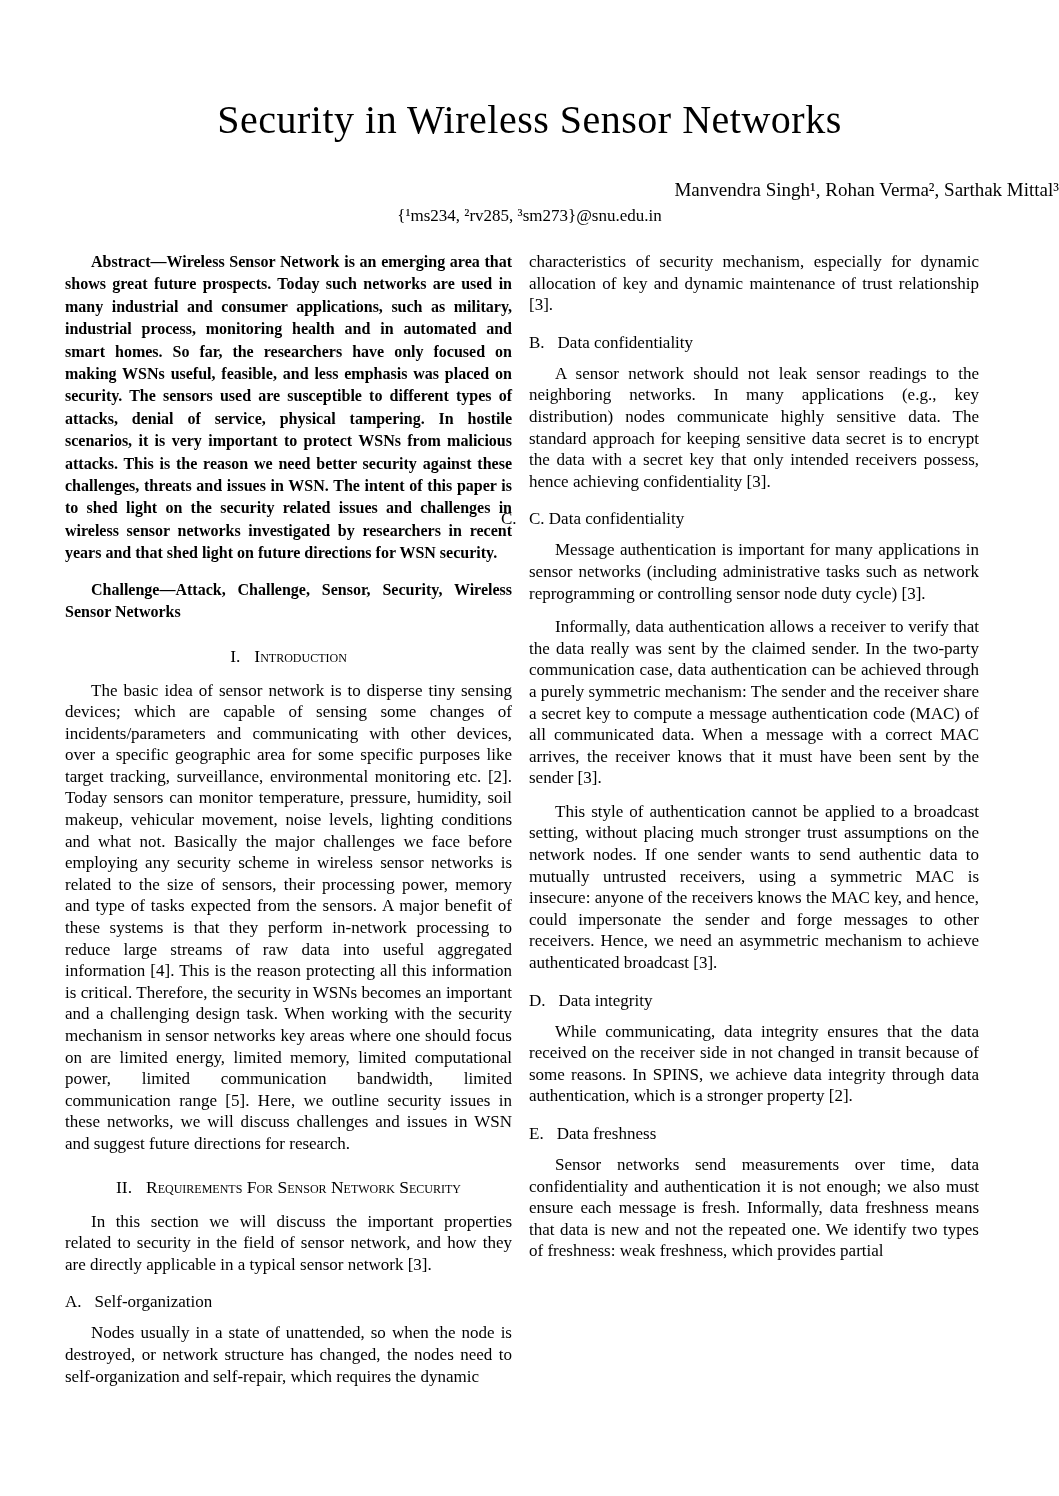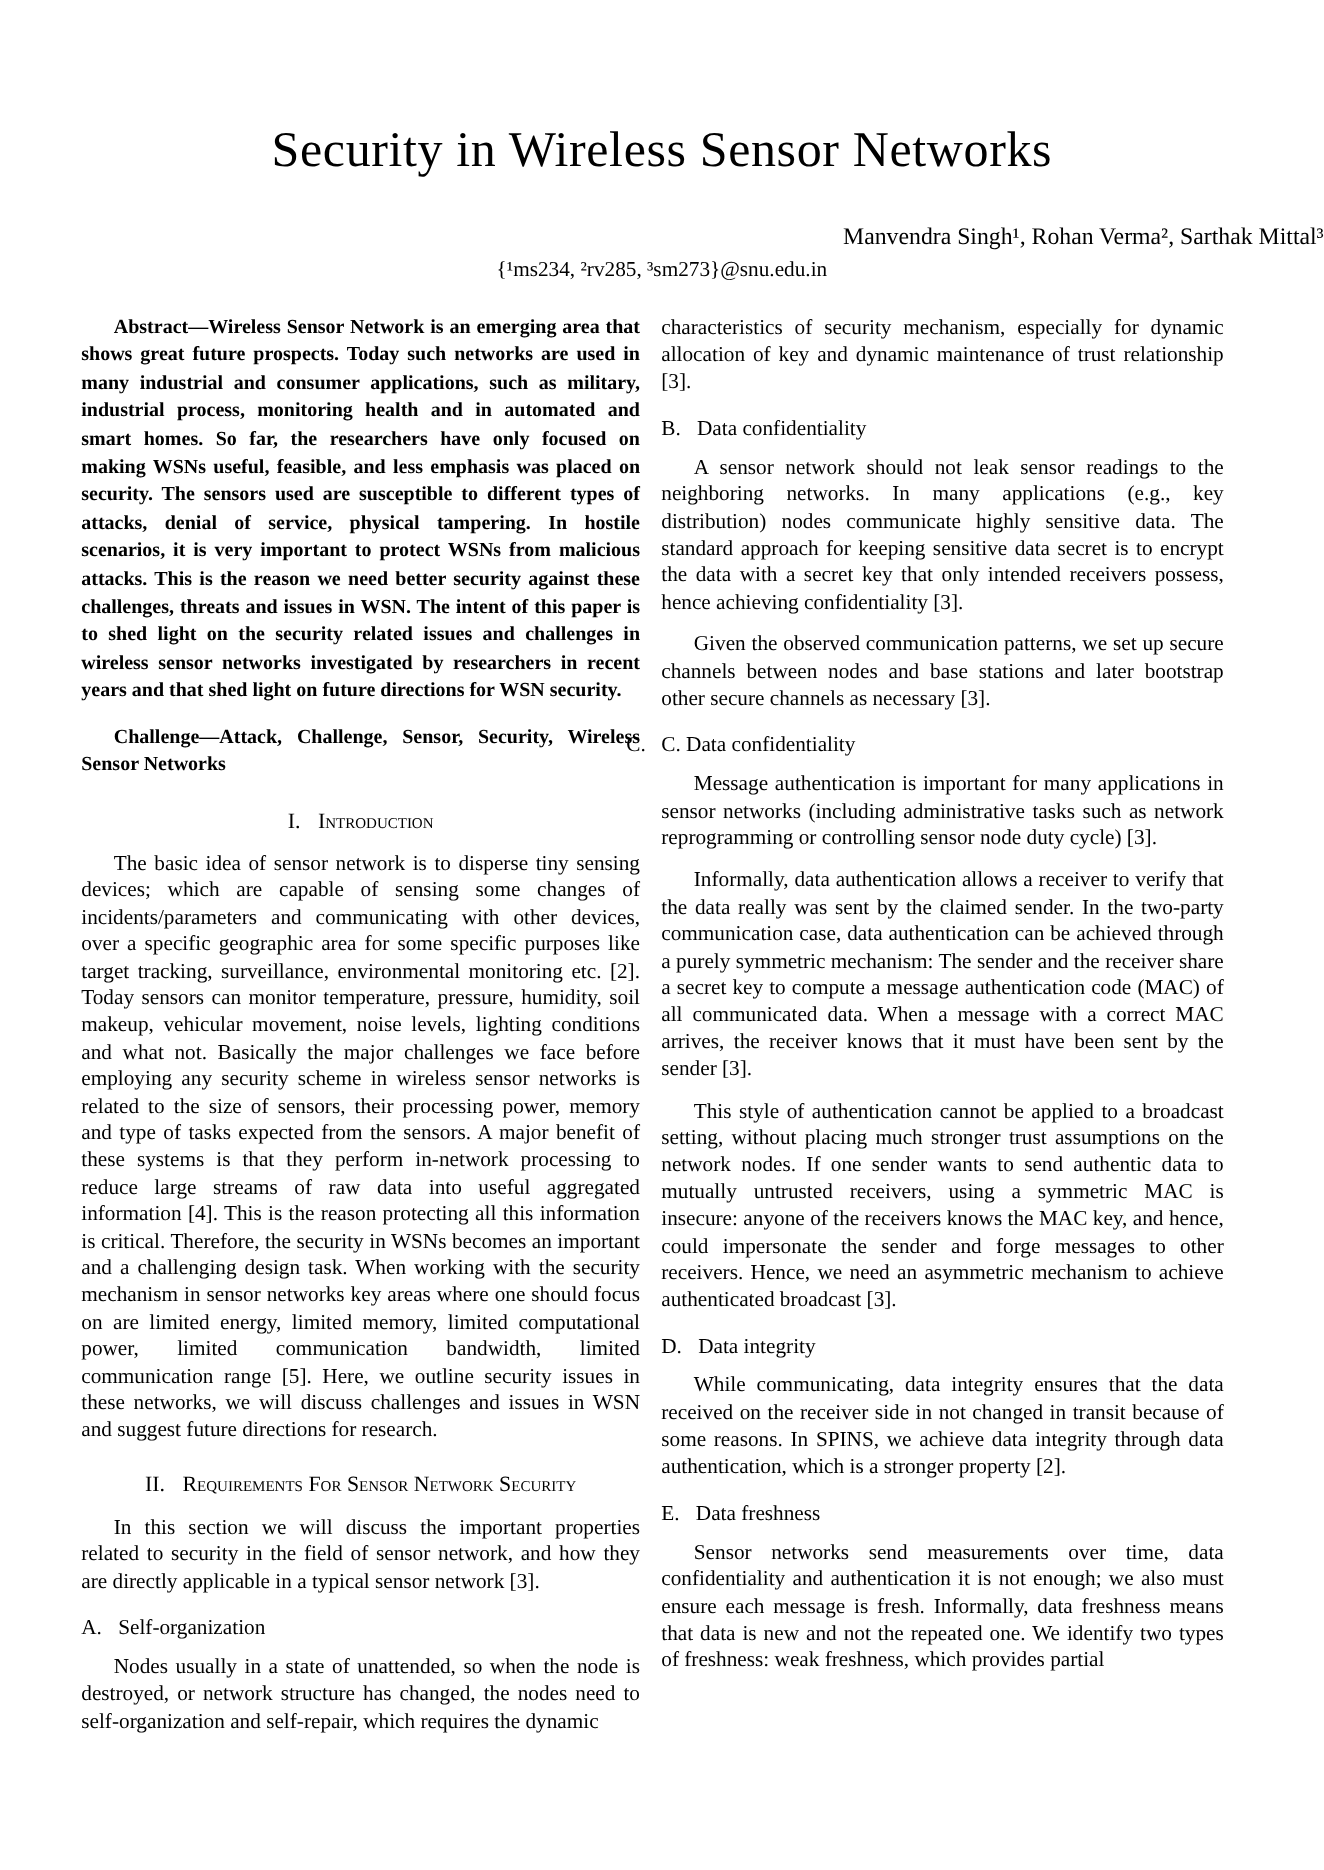--- a/index.html
+++ b/index.html
@@ -122,21 +122,20 @@
     <div class="col col-right">
 
       <p class="para no-indent">characteristics of security mechanism, especially for dynamic allocation of key and dynamic maintenance of trust relationship [3].</p>
 
       <div class="sub-heading">
         <span class="sub-num">B.</span><span>Data confidentiality</span>
       </div>
 
       <p class="para">A sensor network should not leak sensor readings to the neighboring networks. In many applications (e.g., key distribution) nodes communicate highly sensitive data. The standard approach for keeping sensitive data secret is to encrypt the data with a secret key that only intended receivers possess, hence achieving confidentiality [3].</p>
 
-      <p class="para">Given the observed communication patterns, we set up secure channels between nodes and base stations and later bootstrap other secure channels as necessary [3].</p>
 
       <div class="sub-heading outdent">
         <span class="outer-label">C.</span><span>C. Data confidentiality</span>
       </div>
 
       <p class="para">Message authentication is important for many applications in sensor networks (including administrative tasks such as network reprogramming or controlling sensor node duty cycle) [3].</p>
 
       <p class="para">Informally, data authentication allows a receiver to verify that the data really was sent by the claimed sender. In the two-party communication case, data authentication can be achieved through a purely symmetric mechanism: The sender and the receiver share a secret key to compute a message authentication code (MAC) of all communicated data. When a message with a correct MAC arrives, the receiver knows that it must have been sent by the sender [3].</p>
 
       <p class="para">This style of authentication cannot be applied to a broadcast setting, without placing much stronger trust assumptions on the network nodes. If one sender wants to send authentic data to mutually untrusted receivers, using a symmetric MAC is insecure: anyone of the receivers knows the MAC key, and hence, could impersonate the sender and forge messages to other receivers. Hence, we need an asymmetric mechanism to achieve authenticated broadcast [3].</p>

